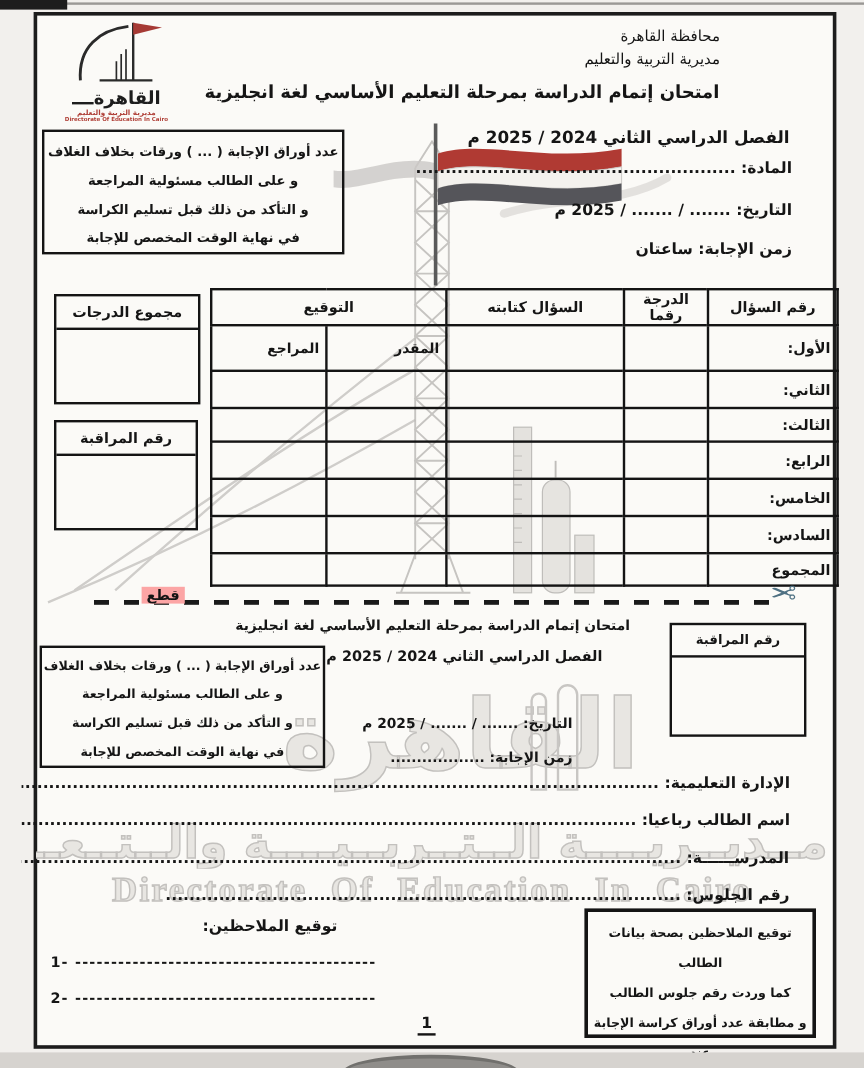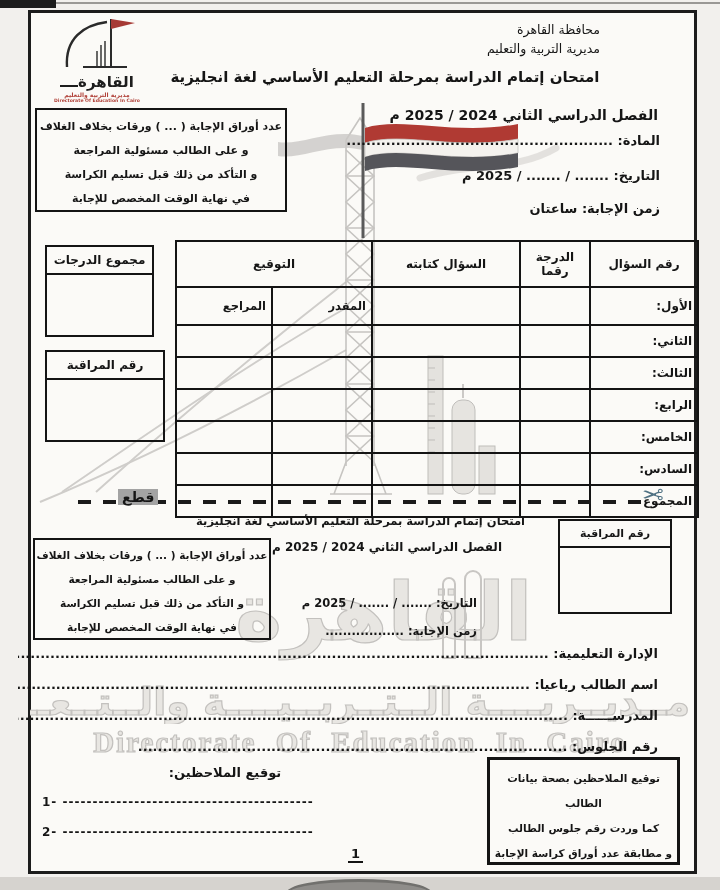--- a/index.html
+++ b/index.html
@@ -46,34 +46,34 @@
   .notice1 { left:35px; top:108px; width:252px; height:104px; font-size:11px; font-weight:700;
              text-align:center; line-height:24px; padding-top:5px; direction:rtl; }
   .notice2 { left:33px; top:538px; width:238px; height:102px; font-size:10.5px; font-weight:700;
              text-align:center; line-height:24px; padding-top:3px; direction:rtl; }
 
   .f-subject { right:60px; top:133px; font-size:13px; }
   .f-date    { right:60px; top:168px; font-size:13px; }
   .f-time    { right:60px; top:201px; font-size:13px; }
 
   table.grades { position:absolute; left:175px; top:240px; border-collapse:collapse; direction:rtl; z-index:2; background:transparent; }
-  table.grades td { border:2px solid #141414; font-size:12px; font-weight:700; padding:8px 5px;margin-left:42px; }
+  table.grades td { border:2px solid #141414; font-size:12px; font-weight:700; padding:0 5px;margin-left:42px; }
   table.grades td.hc { text-align:center; }
   table.grades td.q  { text-align:right; }
   table.grades td.sub { text-align:right; font-size:11.5px; vertical-align:middle; }
 
-  .sidebox1 { left:45px; top:245px; width:109px; height:92px; }
+  .sidebox1 { left:45px; top:245px; width:122px; height:92px; }
   .sidebox2 { left:45px; top:350px; width:120px; height:92px; }
   .sidebox1 .hd, .sidebox2 .hd { font-size:12px; line-height:26px; }
   .sidebox3 { left:558px; top:519px; width:114px; height:95px; }
   .sidebox3 .hd { font-size:11px; line-height:25px; }
 
   .cutline  { position:absolute; left:78px; top:500px; width:570px; height:4px; z-index:2;
               background:repeating-linear-gradient(90deg,#1a1a1a 0 13px,transparent 13px 25px); }
-  .cutword  { left:118px; top:489px; font-size:14px; font-weight:700; background:#a3a3a3; padding:0 4px; z-index:3; }
+  .cutword  { left:118px; top:489px; font-size:12px; font-weight:700; background:#fca5a5; padding:0 4px; z-index:3; }
   .scissors { left:642px; top:480px; font-size:26px; color:#4f7183; transform:scaleX(-1); z-index:3; }
 
   .s-title   { left:205px; top:514px; width:320px; font-size:11.5px; text-align:center; }
   .s-term    { right:218px; top:540px; font-size:12px; }
   .s-subject { right:243px; top:568px; font-size:11.5px; }
   .s-date    { right:243px; top:596px; font-size:11.5px; }
   .s-time    { right:243px; top:624px; font-size:11.5px;margin-left:14px; }
 
   .sf1 { right:62px; top:646px; font-size:13px; }
   .sf2 { right:62px; top:677px; font-size:13px; }

